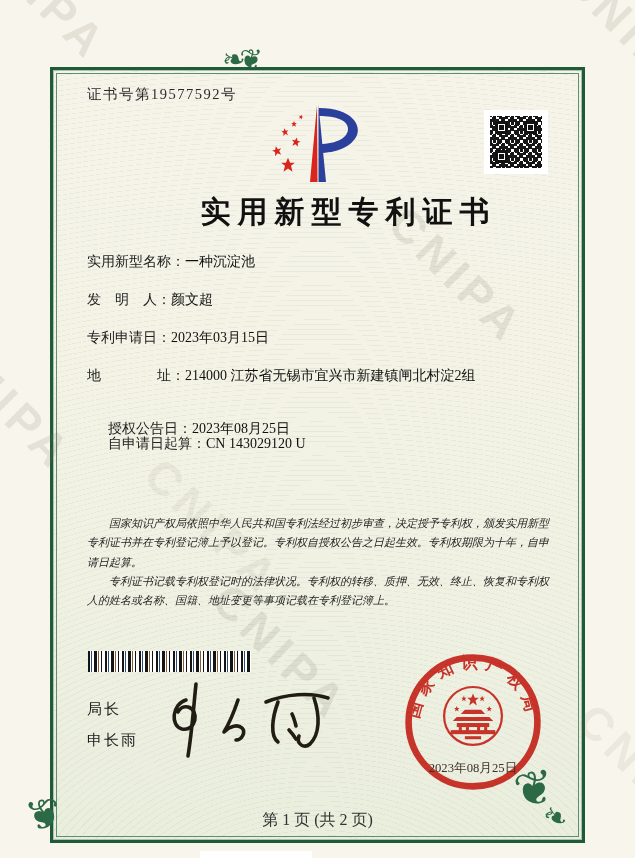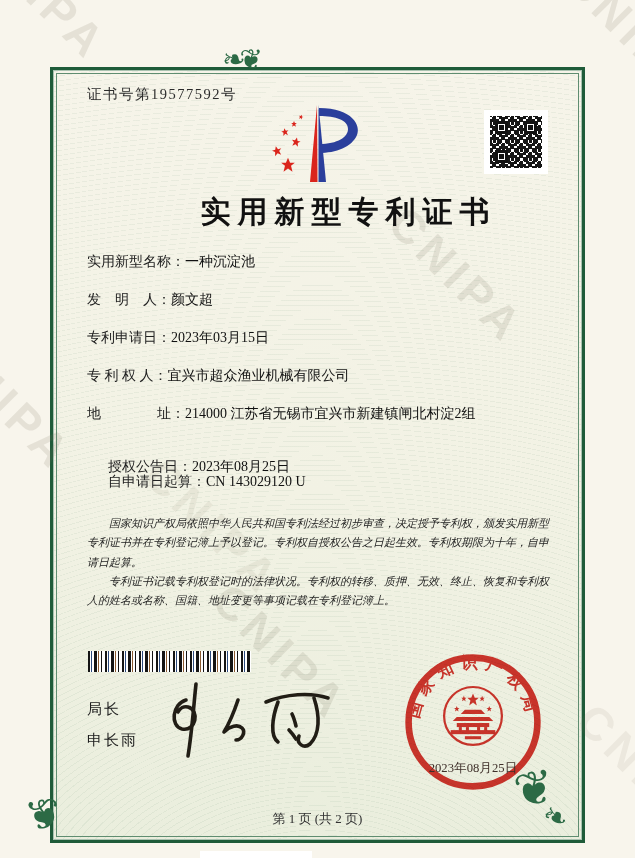--- a/index.html
+++ b/index.html
@@ -62,21 +62,21 @@
     background-image:repeating-linear-gradient(90deg,
       #141414 0 2px,#fff 2px 3px,#2c4a7c 3px 4px,#fff 4px 6px,
       #141414 6px 9px,#fff 9px 10px,#8a5a30 10px 11px,#fff 11px 13px,
       #141414 13px 14px,#fff 14px 17px);}
   .sig-title{left:87px;top:700px;font-size:15px;letter-spacing:2px;
     font-family:Liberation Serif, serif;color:#1b1b1b;}
   .sig-name{left:87px;top:731px;font-size:15px;letter-spacing:2px;
     font-family:"Liberation Sans","DejaVu Sans",sans-serif;color:#1b1b1b;}
   .sig-svg{left:158px;top:676px;}
   .seal{left:402px;top:651px;z-index:3;opacity:.92;mix-blend-mode:multiply;}
-  .footer{left:50px;top:810px;width:535px;text-align:center;font-size:13px;color:#333;}
+  .footer{left:50px;top:810px;width:535px;text-align:center;font-size:16px;color:#333;}
   .artifact{left:200px;top:851px;width:112px;height:7px;background:#fff;z-index:4;}
 </style>
 </head>
 <body>
 
 <div class="page">
 
   <div class="wm" style="left:-45px;top:-35px;">CNIPA</div>
   <div class="wm" style="left:548px;top:5px;">CNIPA</div>
   <div class="wm" style="left:372px;top:248px;">CNIPA</div>
@@ -119,21 +119,20 @@
       <div class="finder f-bl"></div>
     </div>
   </div>
 
   <div class="abs doc-title">实用新型专利证书</div>
 
   <div class="abs fields">
     <div class="row"><span class="lbl">实用新型名称：</span><span class="val">一种沉淀池</span></div>
     <div class="row"><span class="lbl">发　明　人：</span><span class="val">颜文超</span></div>
     <div class="row"><span class="lbl">专利申请日：</span><span class="val">2023年03月15日</span></div>
-    <div class="row"><span class="lbl">专 利 权 人：</span><span class="val">宜兴市超众渔业机械有限公司</span></div>
     <div class="row"><span class="lbl">地　　　　址：</span><span class="val">214000 江苏省无锡市宜兴市新建镇闸北村淀2组</span></div>
     <div class="row">
       <span class="pair1"><span class="lbl">授权公告日：</span><span class="val">2023年08月25日</span></span>
       <span><span class="lbl">自申请日起算：</span><span class="val">CN 143029120 U</span></span>
     </div>
   </div>
 
   <div class="abs paras">
     <p>国家知识产权局依照中华人民共和国专利法经过初步审查，决定授予专利权，颁发实用新型专利证书并在专利登记簿上予以登记。专利权自授权公告之日起生效。专利权期限为十年，自申请日起算。</p>
     <p>专利证书记载专利权登记时的法律状况。专利权的转移、质押、无效、终止、恢复和专利权人的姓名或名称、国籍、地址变更等事项记载在专利登记簿上。</p>

